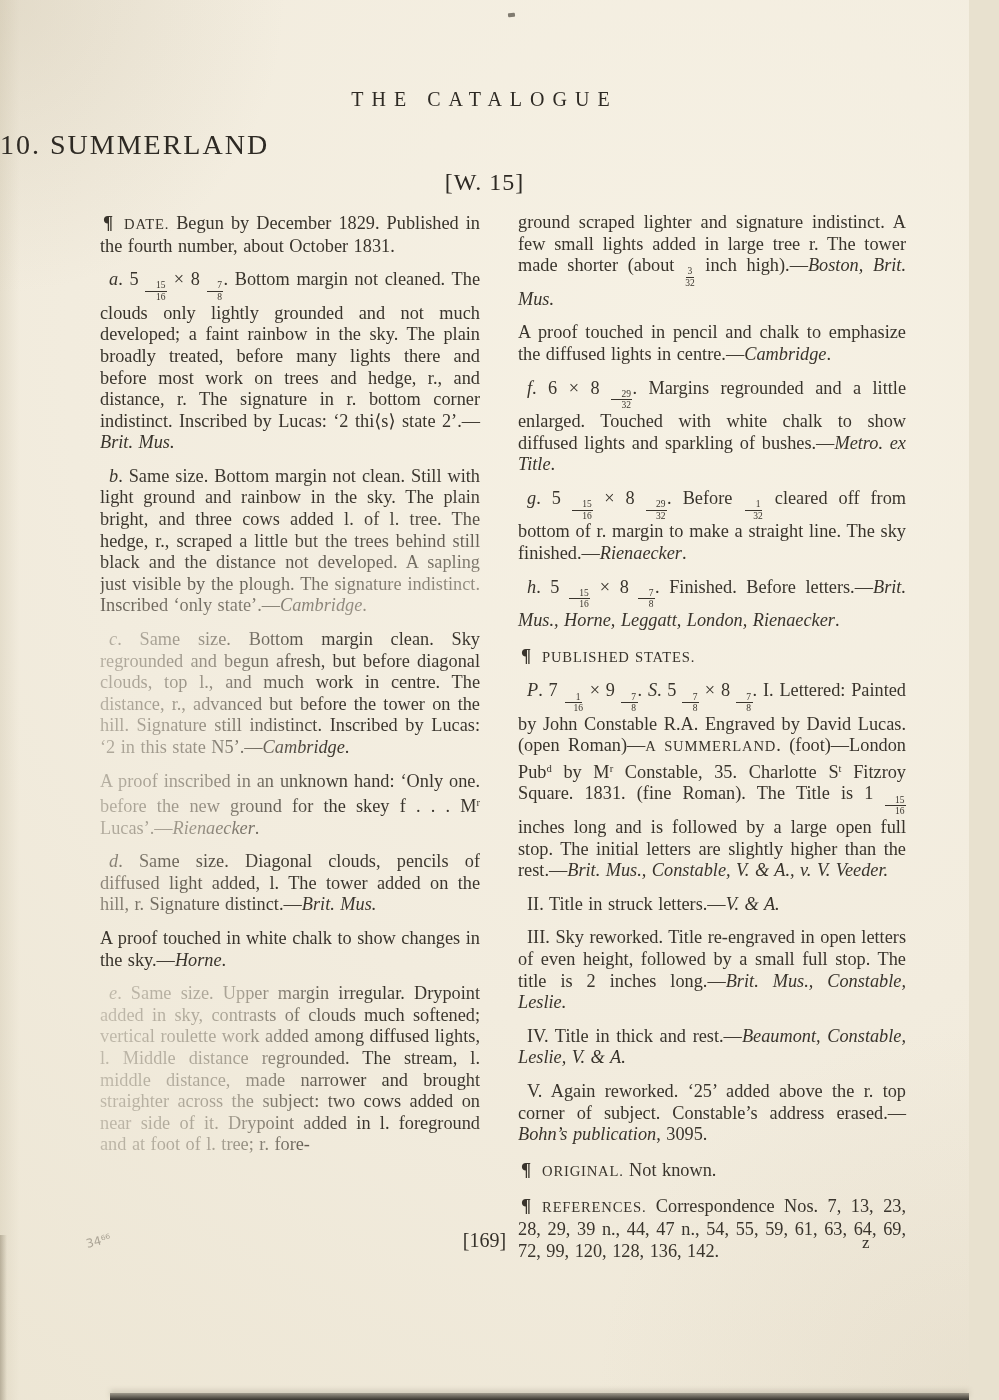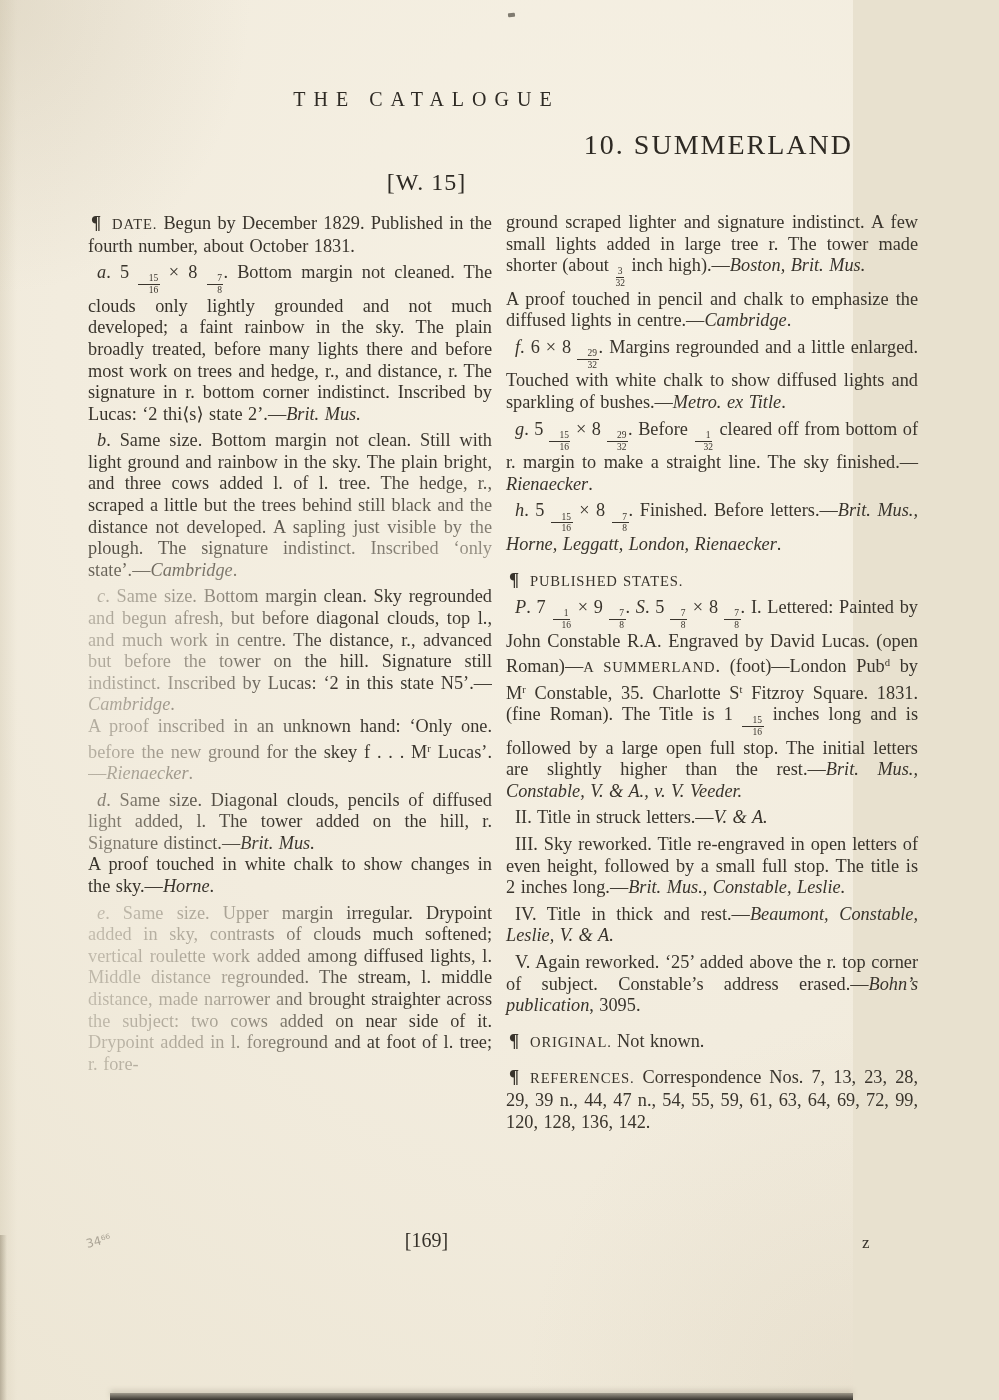--- a/index.html
+++ b/index.html
@@ -2,51 +2,51 @@
 <html><head>
 <meta charset="utf-8">
 <style>
   html,body { margin:0; padding:0; }
   body {
     width:999px; height:1400px; overflow:hidden;
     background:#e8e1cf;
     font-family:"Liberation Serif", serif;
   }
   .page {
-    position:relative; width:853px; height:1400px;
+    position:relative; width:969px; height:1400px;
     background: radial-gradient(130% 100% at 72% 25%, #f6f1e4 0%, #f2ecde 50%, #ece5d3 100%);
     color:#39342c;
   }
   .page::before {
     content:""; position:absolute; inset:0; pointer-events:none;
     background:
       radial-gradient(42% 30% at 0% 0%, rgba(190,178,152,0.28), rgba(190,178,152,0) 70%),
       radial-gradient(55% 38% at 100% 100%, rgba(205,192,168,0.20), rgba(205,192,168,0) 70%),
       linear-gradient(to right, rgba(200,190,165,0.30), rgba(200,190,165,0) 2%);
   }
   .running-head {
     position:absolute; top:88px; left:0; width:100%;
     text-align:center; font-size:20px; letter-spacing:8px; color:#2e2a24;
   }
   .title {
     position:absolute; top:129px; left:0; width:100%;
-    text-align:right; font-size:28px; letter-spacing:2px; color:#2e2a24;
+    text-align:left; font-size:28px; letter-spacing:2px; color:#2e2a24;
   }
   .work-ref {
     position:absolute; top:169px; left:0; width:100%;
     text-align:center; font-size:24px; letter-spacing:1px; color:#2e2a24;
   }
   .col {
     position:absolute; top:212px;
     font-size:18.3px; line-height:21.6px; word-spacing:0.05em;
     text-align:justify; color:#39342c; hyphens:none;
   }
   .col-left  { left:88px;  width:404px; }
   .col-right { left:506px; width:412px; }
-  .col p { margin:0; }
+  .col p { margin:12px; }
   p.entry { margin-top:5px; text-indent:9px; }
   p.cont  { margin-top:0;  text-indent:0; }
   p.sect  { margin-top:13px; text-indent:3px; }
   p.first { margin-top:0; }
   .pil { font-weight:bold; margin-right:11px; font-size:1.02em; }
   .sc  { font-size:0.8em; letter-spacing:0.8px; }
   .it  { font-style:italic; }
   .sup { font-size:0.58em; vertical-align:0.55em; }
   .frac {
     display:inline-flex; flex-direction:column; align-items:center;

